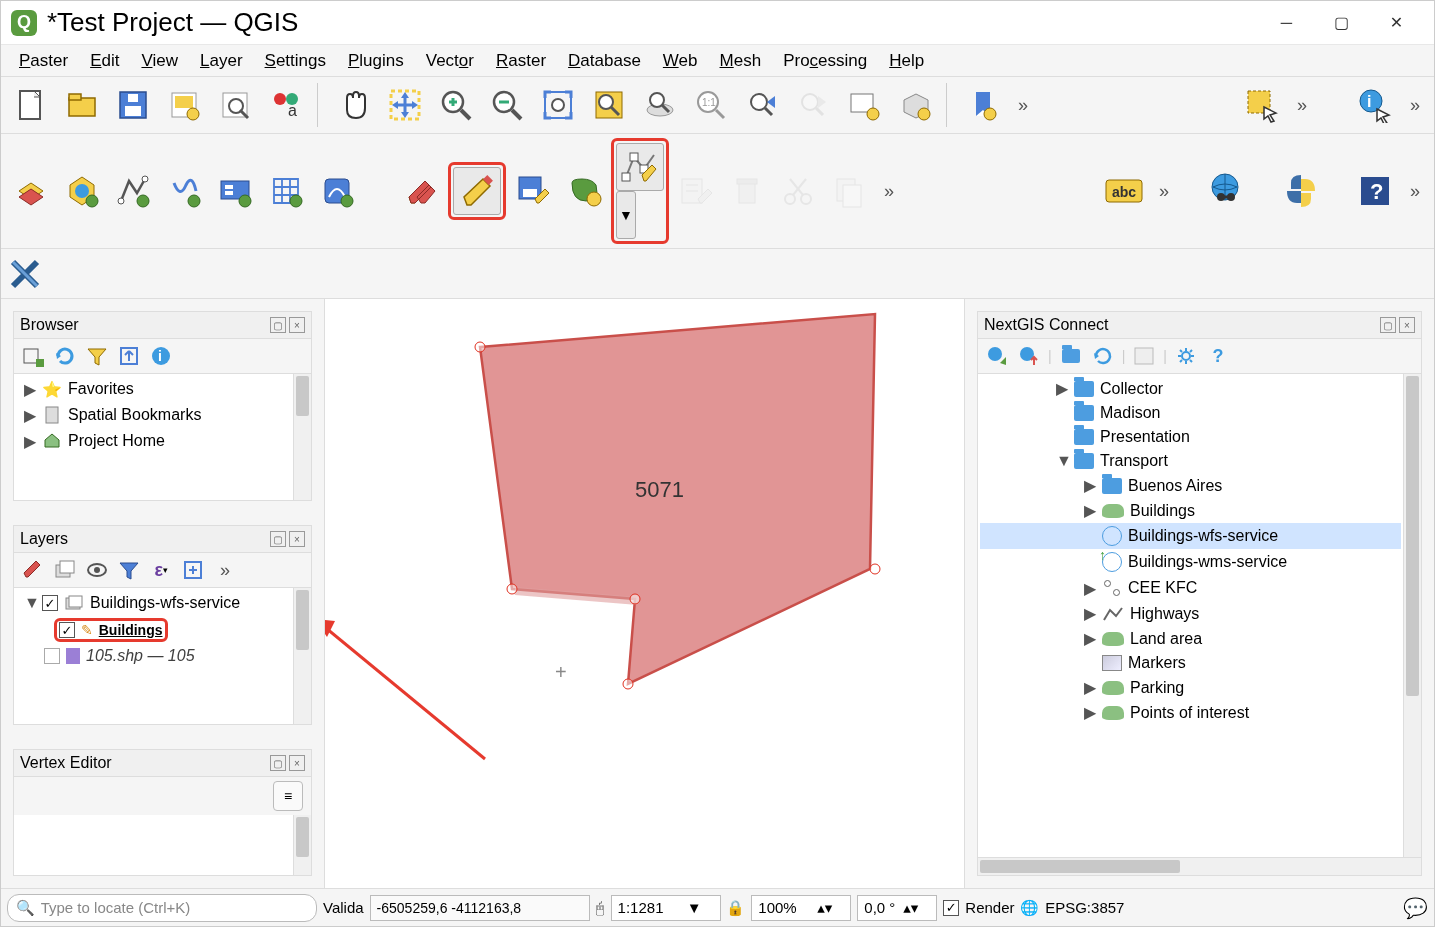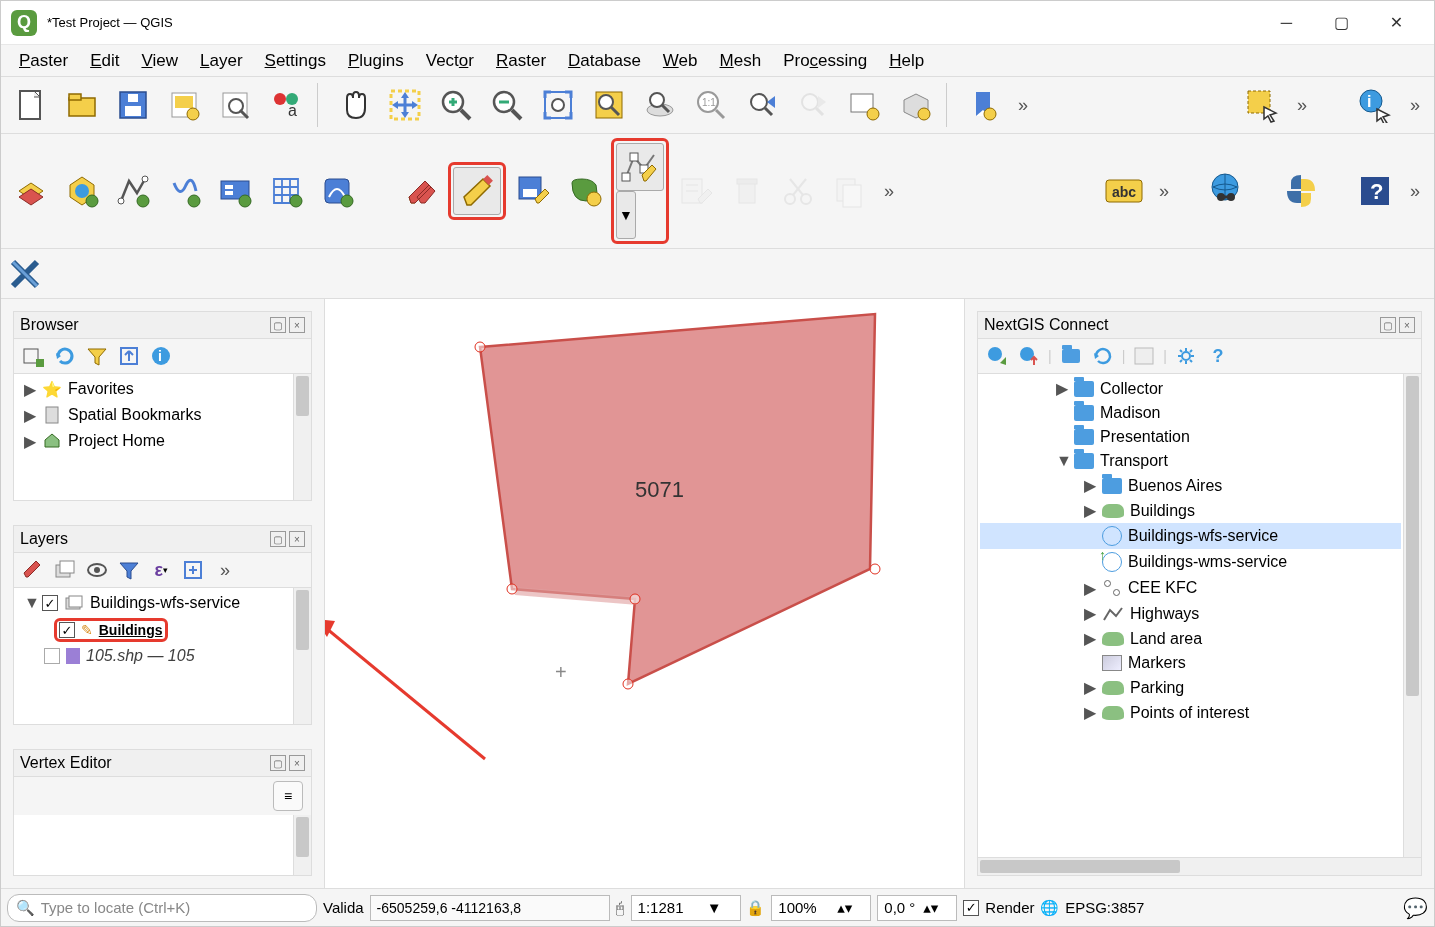--- a/index.html
+++ b/index.html
@@ -23,21 +23,21 @@
   align-items: center;
   padding: 0 10px;
   border-bottom: 1px solid #e8e8e8;
 }
 .titlebar .logo {
   width: 26px; height: 26px; border-radius: 6px;
   background: #5a9b3f;
   display:flex; align-items:center; justify-content:center;
   color:#fff; font-weight:bold; font-size:18px; margin-right: 10px;
 }
-.titlebar .title { font-size: 13px; flex: 0 0 auto; }
+.titlebar .title { font-size: 26px; flex: 0 0 auto; }
 .titlebar .spacer { flex: 1; }
 .titlebar .winbtn {
   width: 55px; height: 36px;
   display:flex; align-items:center; justify-content:center;
   font-size: 16px; color:#333;
 }
 
 
 .menubar {
   height: 32px;
@@ -938,21 +938,21 @@
   </div>
 
 </div>
 
 <div class="statusbar">
   <div class="locate">
     <span>🔍</span>
     <span style="flex:1">Type to locate (Ctrl+K)</span>
   </div>
   <span>Valida</span>
-  <input type="text" style="width: 240px;" value="-6505259,6 -4112163,8">
+  <input type="text" style="width: 220px;" value="-6505259,6 -4112163,8">
   <span>🖰</span>
   <div class="dropdown" style="width:110px">
       <span>1:1281</span>
       <span style="margin-left:auto">▼</span>
     </div>
   <span>🔒</span>
   <div class="dropdown" style="width:100px">
       <span>100%</span>
       <span style="margin-left:auto">▴▾</span>
     </div>

